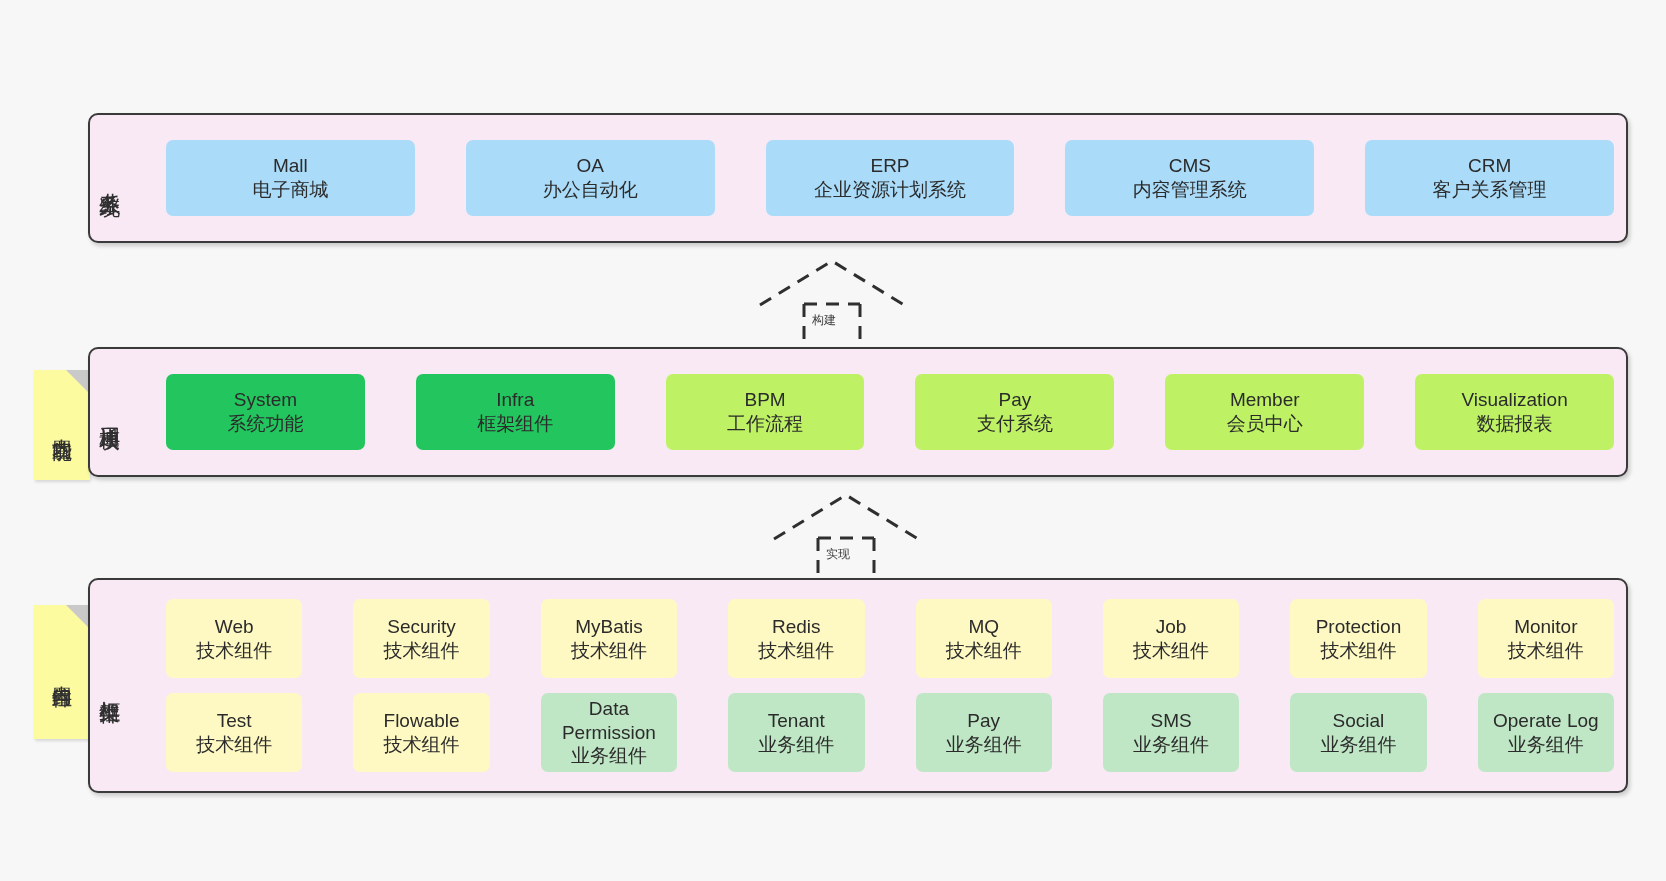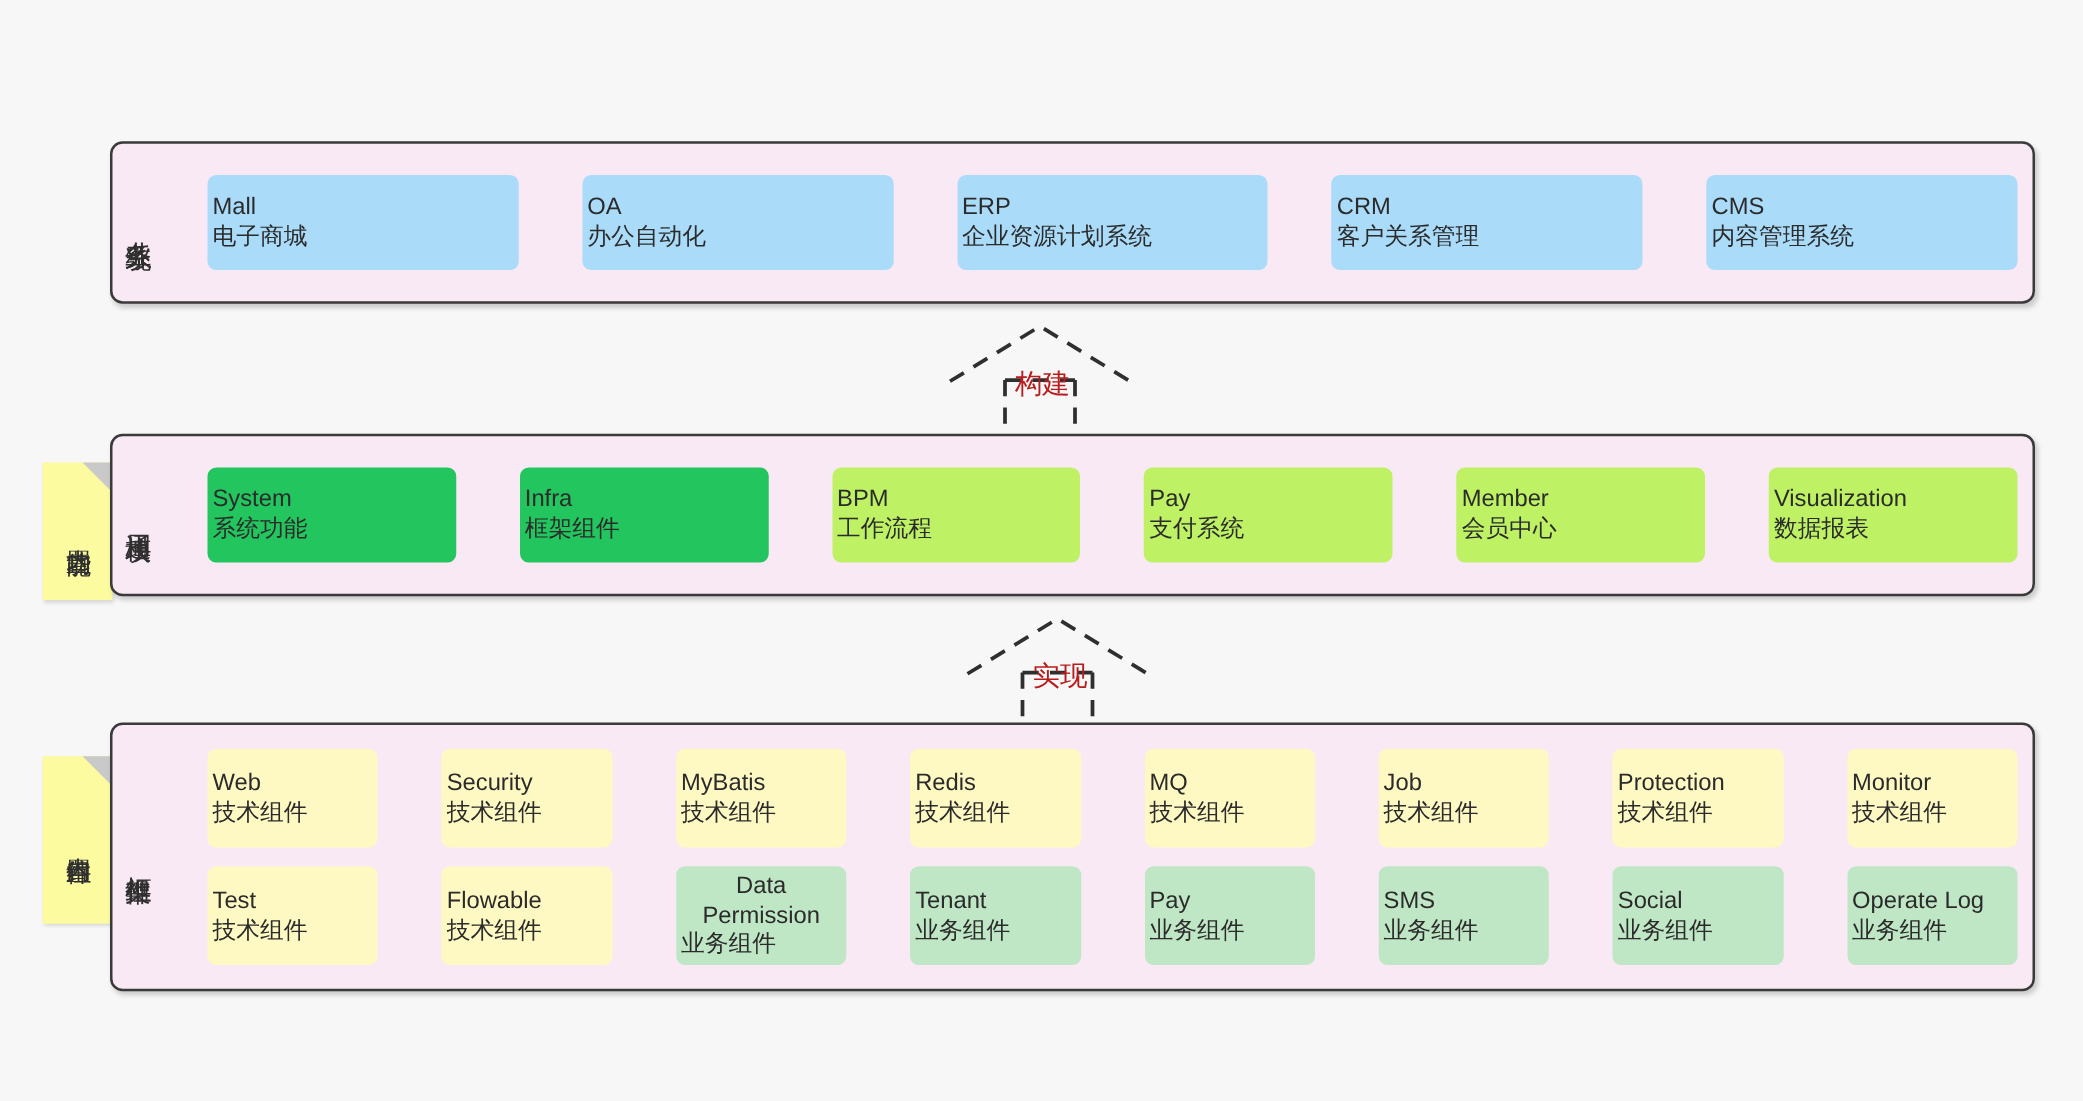--- a/index.html
+++ b/index.html
@@ -67,21 +67,21 @@
 
   
   .card {
     box-sizing: border-box;
     flex: 1 1 0;
     min-width: 0;
     height: 76px;
     border-radius: 7px;
     display: flex;
     flex-direction: column;
-    align-items: flex-start;
+    align-items: center;
     justify-content: center;
     text-align: center;
     font-size: 19px;
     line-height: 1.24;
     color: #2b2b2b;
     padding: 19px 4px;
     margin-left: 32px;
   }
   .card .l1 { white-space: nowrap; }
   .card .l2 { white-space: nowrap; }
@@ -124,25 +124,26 @@
     border-left: 24px solid transparent;
   }
 
   
   .arrow {
     position: absolute;
   }
   .arrow svg { display: block; }
   .arrow-label {
     position: absolute;
-    font-size: 22px;
-    color: #b91c1c;
+    font-size: 12px;
+    color: #404040;
     white-space: nowrap;
     user-select: none;
     background: transparent;
+    margin-top: 20px;
   }
 </style>
 </head>
 <body>
 
 <div class="canvas">
 
   <div class="layer layer-1" style="left:88px; top:113px; width:1540px; height:130px;">
     <div class="layer-title">业务系统</div>
     <div class="layer-body">
@@ -153,26 +154,26 @@
         </div>
         <div class="card blue">
           <span class="l1">OA</span>
           <span class="l2">办公自动化</span>
         </div>
         <div class="card blue">
           <span class="l1">ERP</span>
           <span class="l2">企业资源计划系统</span>
         </div>
         <div class="card blue">
+          <span class="l1">CMS</span>
+          <span class="l2">内容管理系统</span>
+        </div>
+        <div class="card blue">
           <span class="l1">CRM</span>
           <span class="l2">客户关系管理</span>
-        </div>
-        <div class="card blue">
-          <span class="l1">CMS</span>
-          <span class="l2">内容管理系统</span>
         </div>
       </div>
     </div>
   </div>
 
   <div class="arrow" style="left:752px; top:255px; width:160px; height:92px;">
     <svg width="160" height="92" viewBox="0 0 160 92" fill="none" xmlns="http://www.w3.org/2000/svg">
       <path d="M 8 50 L 80 6 L 152 50" stroke="#2f2f2f" stroke-width="3" stroke-dasharray="13 9" fill="none"></path>
       <path d="M 52 49 L 52 92 M 52 49 L 108 49 M 108 49 L 108 92" stroke="#2f2f2f" stroke-width="3" stroke-dasharray="13 9" fill="none"></path>
     </svg>

